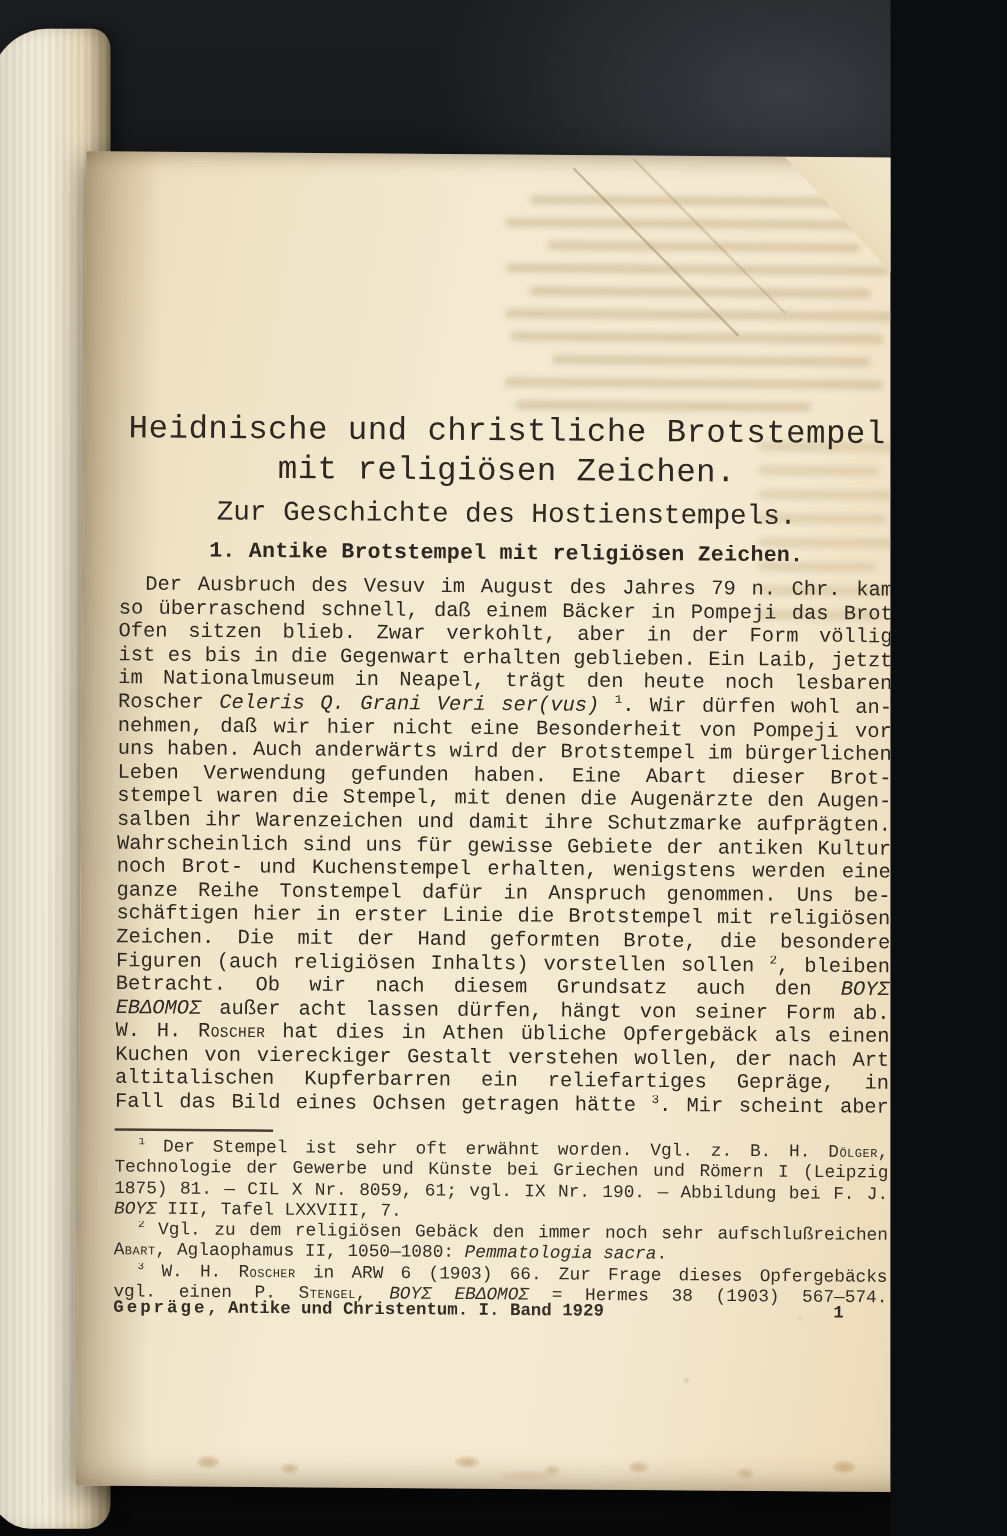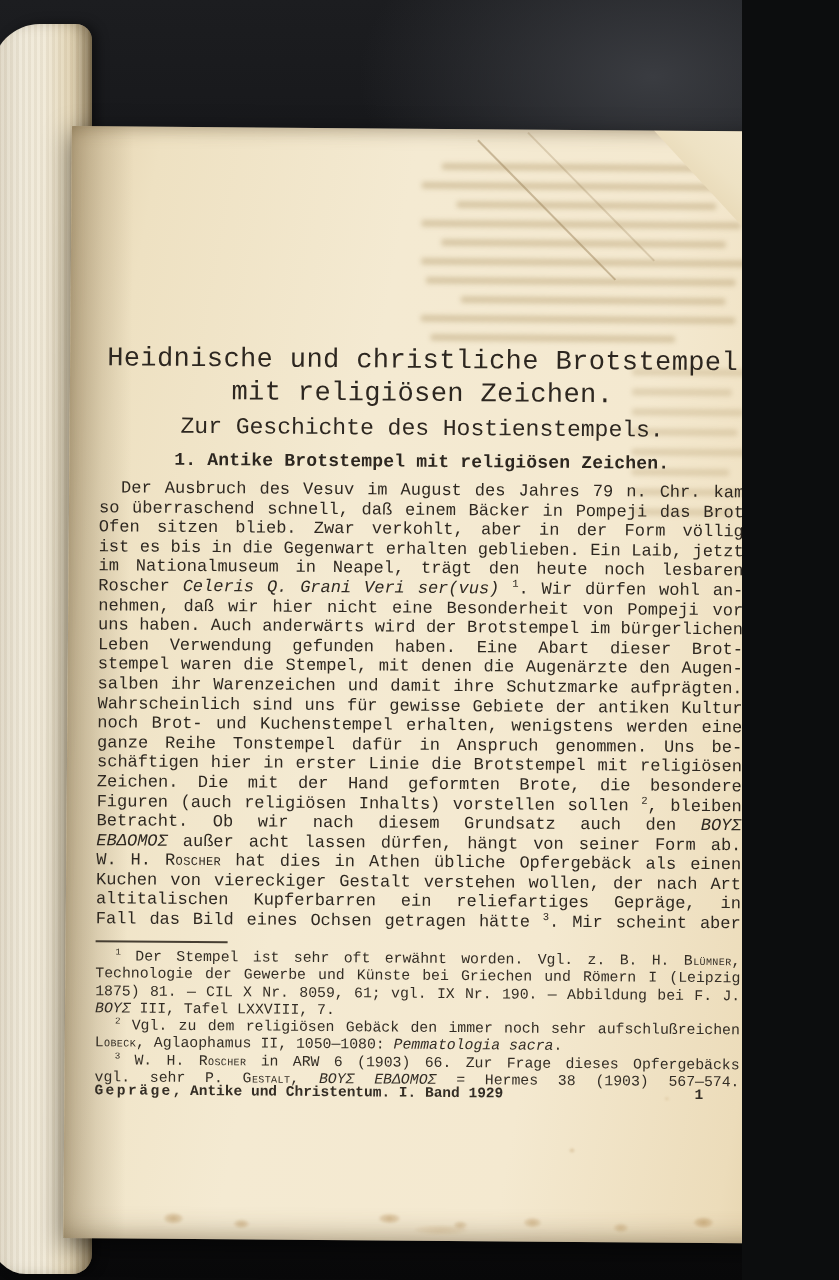--- a/index.html
+++ b/index.html
@@ -135,28 +135,28 @@
           <div class="print-line"><span class="it">ΕΒΔΟΜΟΣ</span><span> außer acht lassen dürfen, hängt von seiner Form ab.</span></div>
           <div class="print-line"><span>W. H. </span><span class="sc">Roscher</span><span> hat dies in Athen übliche Opfergebäck als einen</span></div>
           <div class="print-line"><span>Kuchen von viereckiger Gestalt verstehen wollen, der nach Art der</span></div>
           <div class="print-line"><span>altitalischen Kupferbarren ein reliefartiges Gepräge, in unserem</span></div>
           <div class="print-line"><span>Fall das Bild eines Ochsen getragen hätte</span><span> </span><span class="sup">3</span><span>. Mir scheint aber das</span></div>
         </div>
 
       <div class="fn-rule"></div>
 
       <div class="footnotes">
-          <div class="print-line ind"><span class="sup">1</span><span> Der Stempel ist sehr oft erwähnt worden. Vgl. z. B. H. </span><span class="sc">Blümner</span><span>,</span></div>
+          <div class="print-line ind"><span class="sup">1</span><span> Der Stempel ist sehr oft erwähnt worden. Vgl. z. B. H. </span><span class="sc">Dölger</span><span>,</span></div>
           <div class="print-line"><span>Technologie der Gewerbe und Künste bei Griechen und Römern I (Leipzig</span></div>
           <div class="print-line"><span>1875) 81. — CIL X Nr. 8059, 61; vgl. IX Nr. 190. — Abbildung bei F. J. </span><span class="sc">Bäcker</span><span>,</span></div>
           <div class="print-line nj"><span class="it">ΒΟΥΣ</span><span> III, Tafel LXXVIII, 7.</span></div>
           <div class="print-line ind"><span class="sup">2</span><span> Vgl. zu dem religiösen Gebäck den immer noch sehr aufschlußreichen</span></div>
-          <div class="print-line nj"><span class="sc">Lobeck</span><span>, Aglaophamus II, 1050—1080: </span><span class="it">Pemmatologia sacra</span><span>.</span></div>
+          <div class="print-line nj"><span class="sc">Abart</span><span>, Aglaophamus II, 1050—1080: </span><span class="it">Pemmatologia sacra</span><span>.</span></div>
           <div class="print-line ind"><span class="sup">3</span><span> W. H. </span><span class="sc">Roscher</span><span> in ARW 6 (1903) 66. Zur Frage dieses Opfergebäcks</span></div>
-          <div class="print-line"><span>vgl. sehr P. </span><span class="sc">Gestalt</span><span>, </span><span class="it">ΒΟΥΣ ΕΒΔΟΜΟΣ</span><span> = Hermes 38 (1903) 567—574.</span></div>
+          <div class="print-line"><span>vgl. einen P. </span><span class="sc">Stengel</span><span>, </span><span class="it">ΒΟΥΣ ΕΒΔΟΜΟΣ</span><span> = Hermes 38 (1903) 567—574.</span></div>
         </div>
 
       <div class="page-footer">
         <span class="author">Gepräge,</span><span>Antike und Christentum. I. Band 1929</span>
         <span class="pagenum">1</span>
       </div>
     </div>
 
     <div id="stains">
         <div class="stain" style="left: 100px; top: 1086px; width: 20px; height: 11px; opacity: 0.8;"></div>

